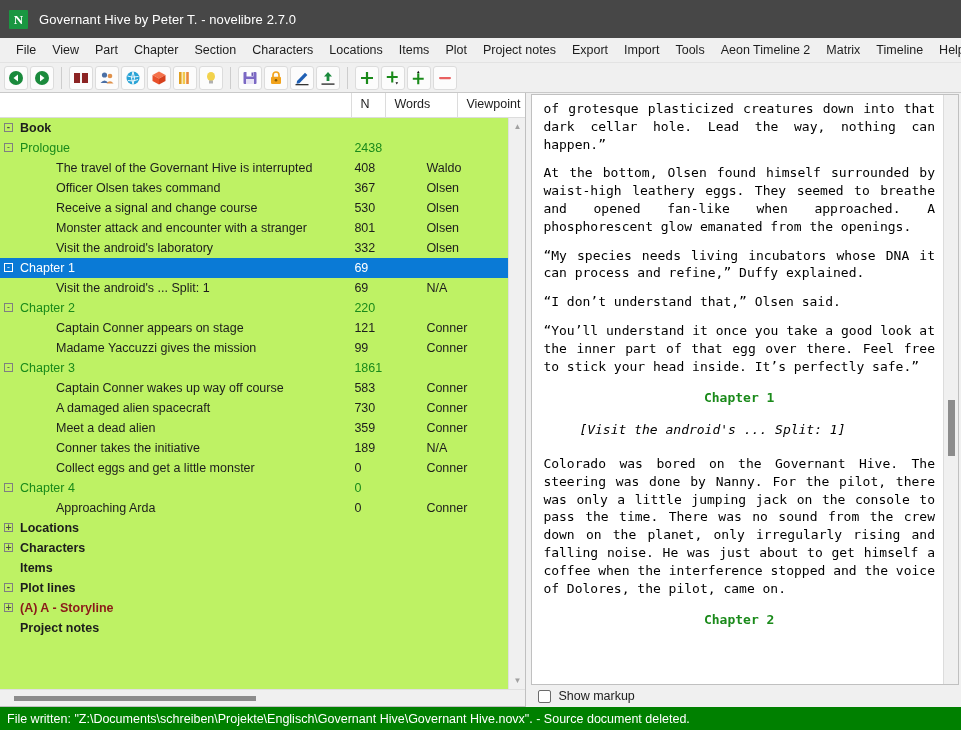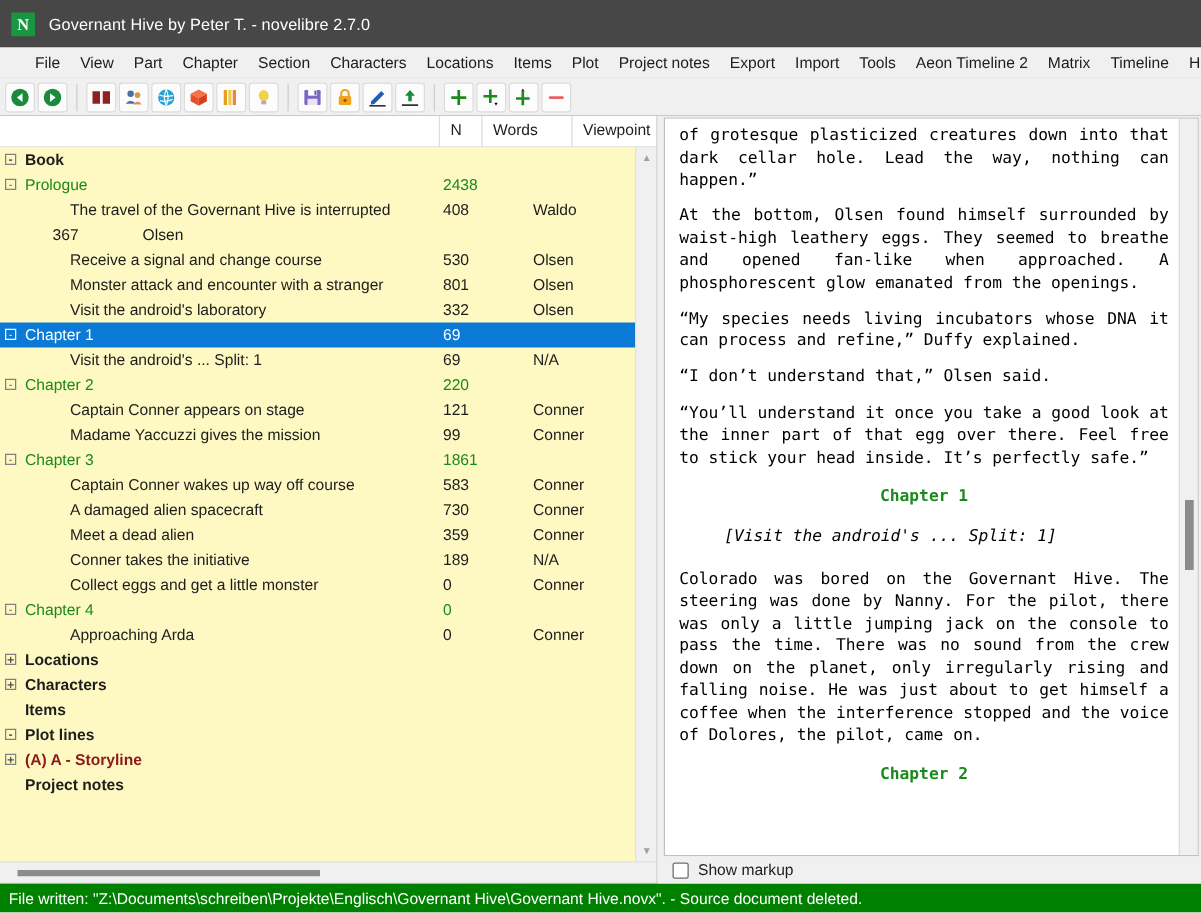--- a/index.html
+++ b/index.html
@@ -39,21 +39,21 @@
     color: #ffffff;
     font-size: 13px;
     letter-spacing: 0.1px;
   }
 
   
   .menubar {
     height: 25px;
     background: #f0f0f0;
     display: flex; align-items: center;
-    padding-left: 20px;
+    padding-left: 8px;
     flex: 0 0 25px;
     border-bottom: 1px solid #e3e3e3;
     text-align: center;
   }
   .menu-item {
     font-size: 12.5px;
     color: #1d1d1d;
     padding: 2px 8px;
     white-space: nowrap;
     cursor: default;
@@ -112,21 +112,21 @@
     border-left: 1px solid #dcdcdc;
   }
   .th-n { width: 34px; }
   .th-words { width: 72px; }
   .th-vp { width: 68px; }
 
   .tree-body {
     flex: 1 1 auto;
     position: relative;
     overflow: hidden;
-    background: #fef9c3;
+    background: #bef264;
   }
   .tree-rows { position: relative; }
   .row {
     height: 20px;
     display: flex; align-items: center;
     font-size: 12.5px;
     color: #1d1d1d;
     cursor: default;
     white-space: nowrap;
   }
@@ -475,20 +475,21 @@
                 <div class="c-words green">2438</div>
                 <div class="c-vp"></div>
               </div>
               <div class="row">
                 <div class="label lvl2"><span class="toggle empty"></span><span>The travel of the Governant Hive is interrupted</span></div>
                 <div class="c-n"></div>
                 <div class="c-words">408</div>
                 <div class="c-vp">Waldo</div>
               </div>
               <div class="row">
+                <div class="label lvl2"><span class="toggle empty"></span><span>Officer Olsen takes command</span></div>
                 <div class="c-n"></div>
                 <div class="c-words">367</div>
                 <div class="c-vp">Olsen</div>
               </div>
               <div class="row">
                 <div class="label lvl2"><span class="toggle empty"></span><span>Receive a signal and change course</span></div>
                 <div class="c-n"></div>
                 <div class="c-words">530</div>
                 <div class="c-vp">Olsen</div>
               </div>

